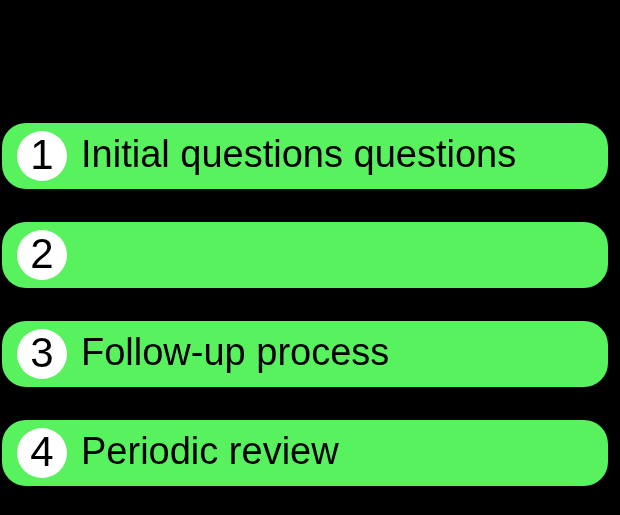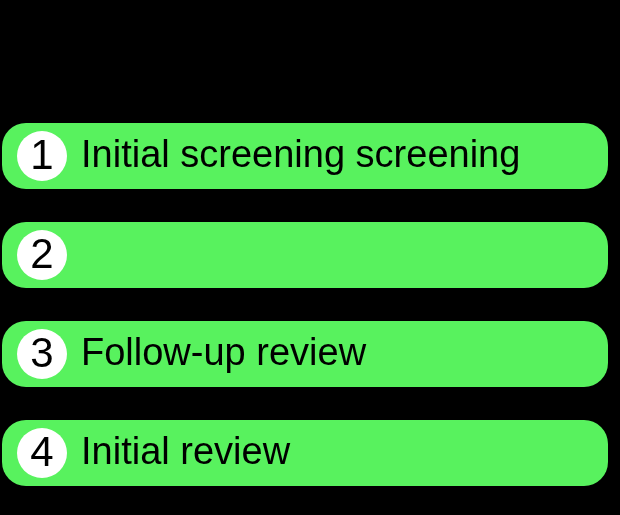--- a/index.html
+++ b/index.html
@@ -63,36 +63,36 @@
 </style>
 </head>
 <body>
 
 <div class="steps-panel">
 
   <div class="step-pill">
     <span class="step-badge">
       <span class="step-number">1</span>
     </span>
-    <span class="step-label">Initial screening screening</span>
+    <span class="step-label">Initial questions questions</span>
   </div>
 
   <div class="step-pill">
     <span class="step-badge">
       <span class="step-number">2</span>
     </span>
   </div>
 
   <div class="step-pill">
     <span class="step-badge">
       <span class="step-number">3</span>
     </span>
-    <span class="step-label">Follow-up review</span>
+    <span class="step-label">Follow-up process</span>
   </div>
 
   <div class="step-pill">
     <span class="step-badge">
       <span class="step-number">4</span>
     </span>
-    <span class="step-label">Initial review</span>
+    <span class="step-label">Periodic review</span>
   </div>
 
 </div>
 
 </body></html>

